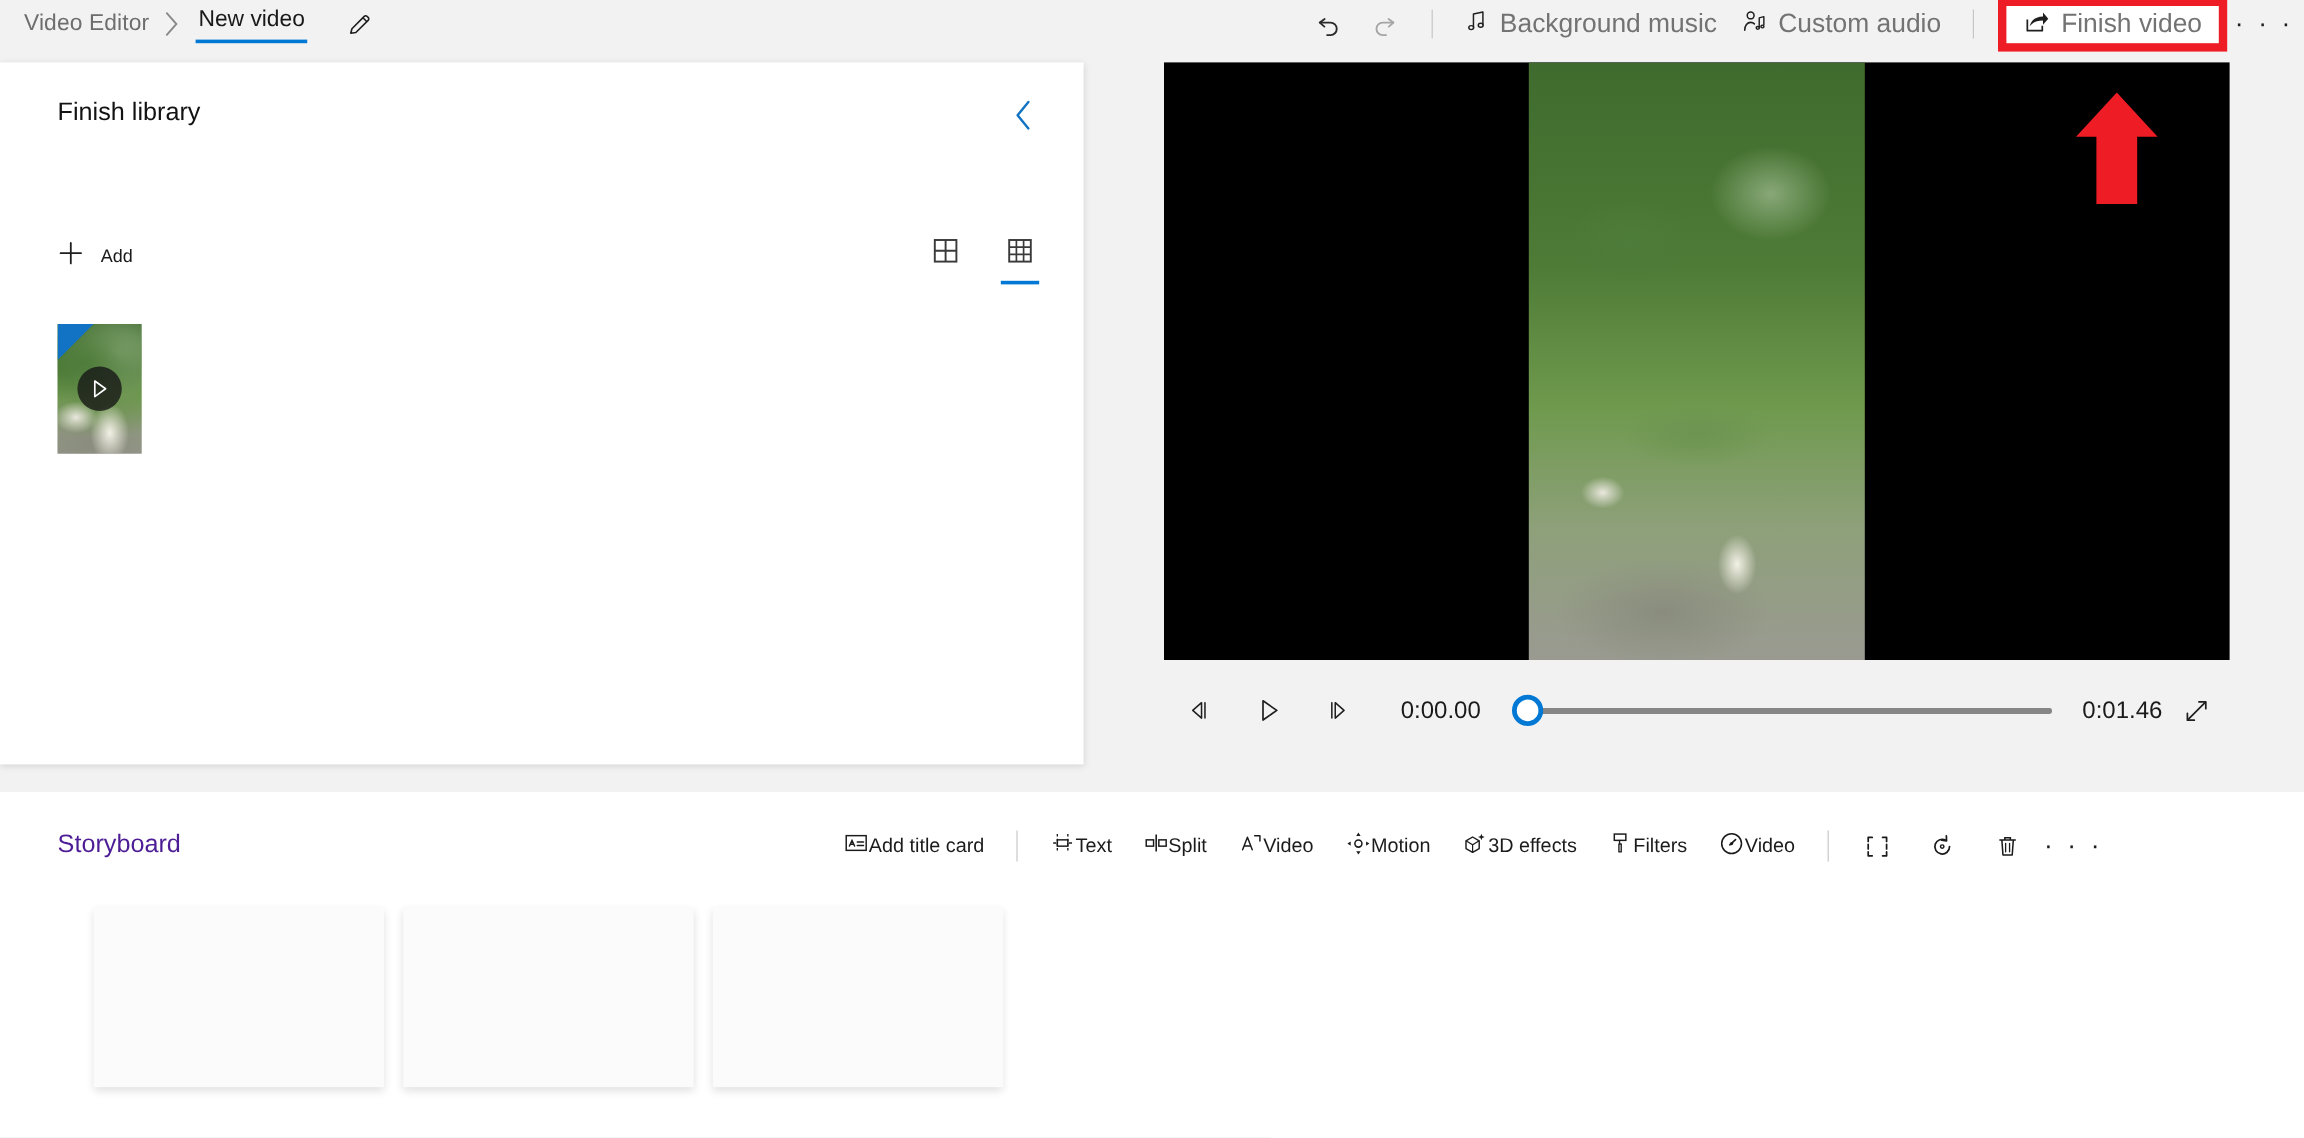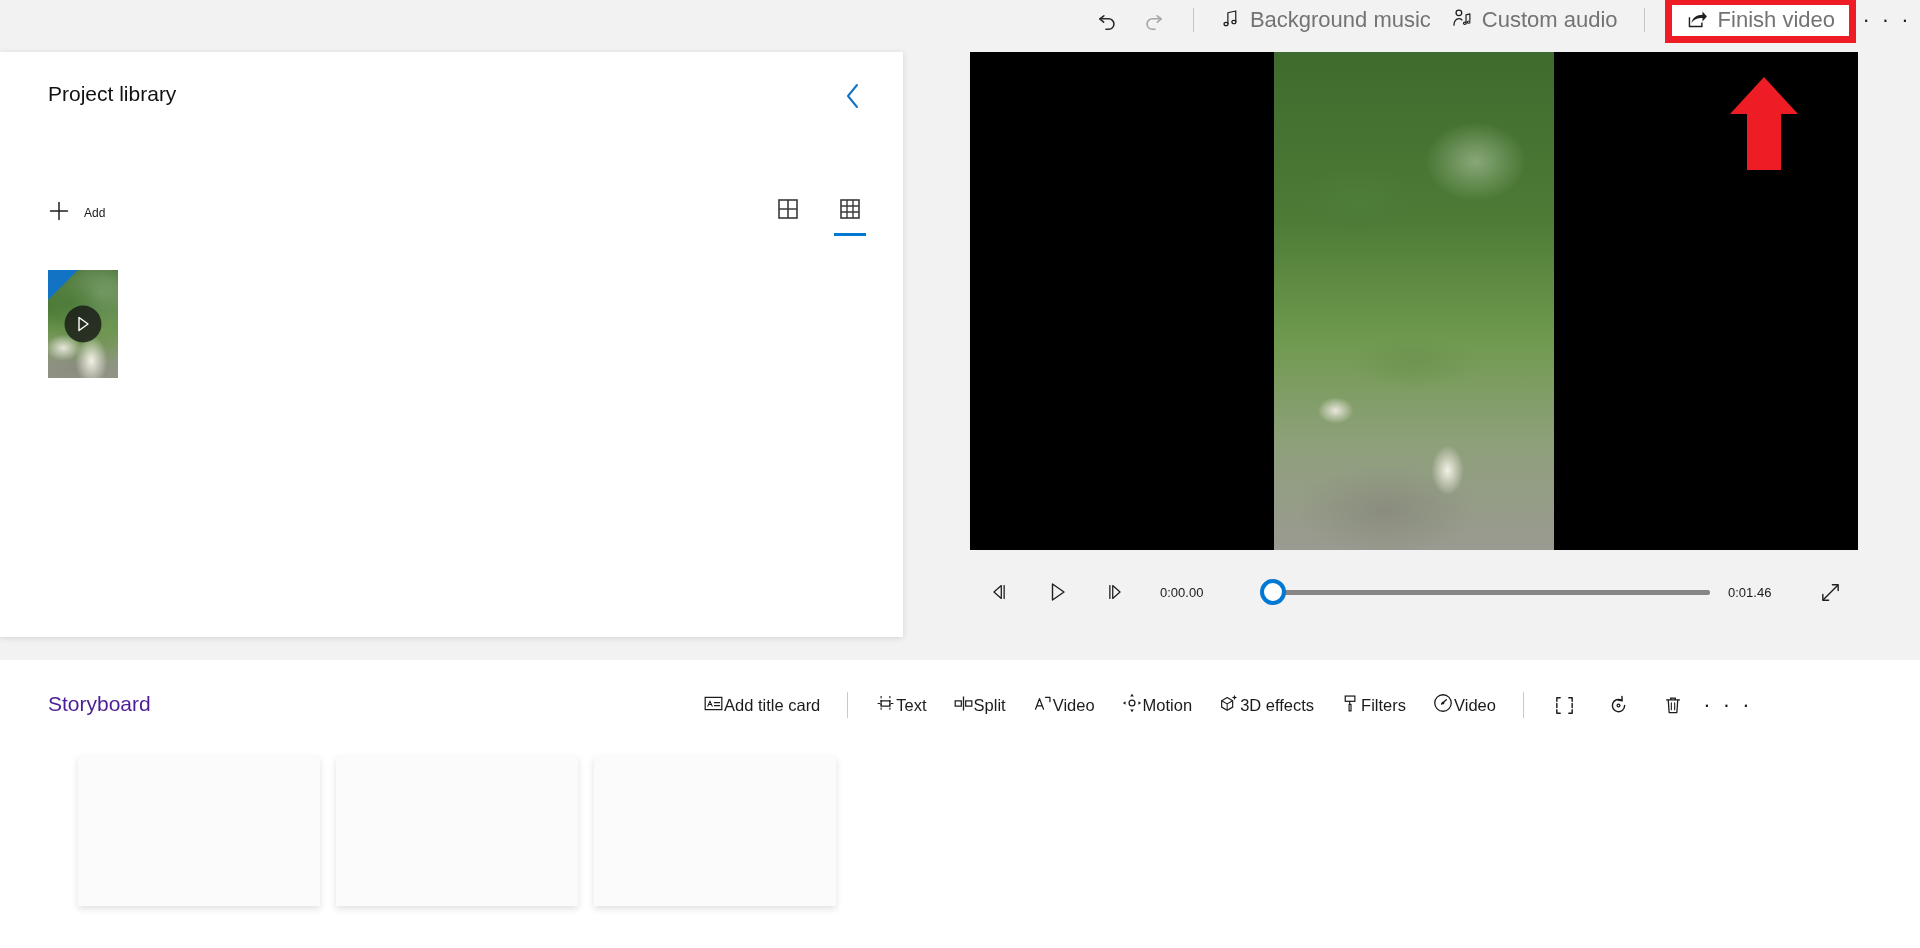--- a/index.html
+++ b/index.html
@@ -67,21 +67,21 @@
     font-size: 21px; color: #121212; font-weight: 400;
   }
   .lib-collapse {
     position: absolute; right: 32px; top: 26px; width: 36px; height: 36px;
     display: flex; align-items: center; justify-content: center; cursor: pointer;
   }
   .lib-addrow {
     position: absolute; left: 48px; top: 148px;
     display: flex; align-items: center; gap: 14px; cursor: pointer;
   }
-  .lib-add-label { font-size: 12px; color: #1a1a1a; }
+  .lib-add-label { font-size: 15px; color: #1a1a1a; }
   .lib-viewtoggles {
     position: absolute; right: 36px; top: 146px; display: flex; align-items: flex-start; gap: 28px;
   }
   .vt { position: relative; width: 34px; display:flex; flex-direction:column; align-items:center; cursor:pointer; }
   .vt .vt-underline { margin-top: 9px; width: 32px; height: 3px; background: transparent; }
   .vt.active .vt-underline { background: #0078d4; }
 
   .lib-grid { position: absolute; left: 48px; top: 218px; display: flex; gap: 18px; }
   .lib-card {
     position: relative; width: 70px; height: 108px;
@@ -108,21 +108,21 @@
     position: absolute; left: 50%; top: 0; transform: translateX(-50%);
     width: 280px; height: 498px; overflow: hidden;
   }
   .preview-arrow { position: absolute; right: 56px; top: 22px; }
 
   .player-controls {
     position: absolute; left: 970px; top: 570px; width: 888px; height: 44px;
     display: flex; align-items: center;
   }
   .pc-btn { width: 58px; height: 40px; display:flex; align-items:center; justify-content:center; cursor:pointer; }
-  .pc-time { font-size: 13px; color: #1a1a1a; width: 74px; }
+  .pc-time { font-size: 20px; color: #1a1a1a; width: 74px; text-align: right; }
   .pc-time.left { margin-left: 16px; }
   .pc-scrub { position: relative; flex: 1; height: 40px; margin: 0 18px; display:flex; align-items:center; }
   .pc-track { position:absolute; left: 22px; right: 0; height: 5px; background: #868686; border-radius: 2px; }
   .pc-thumb {
     position: absolute; left: 8px; width: 26px; height: 26px; border-radius: 50%;
     background: #ffffff; border: 4px solid #0078d4; cursor: pointer; z-index: 2;
   }
   .pc-expand { width: 56px; height: 40px; display:flex; align-items:center; justify-content:center; cursor:pointer; }
 
   
@@ -188,20 +188,38 @@
       linear-gradient(180deg, #44642f 0%, #5b7f3f 22%, #7a9a62 48%, #6e9540 72%, #5d8a36 100%);
   }
 </style>
 </head>
 <body>
 
 <div id="app">
 
   <div class="topbar">
 
+    <div class="breadcrumb">
+      <div class="bc-root">Video Editor</div>
+      <div class="bc-sep">
+        <svg width="15" height="22" viewBox="0 0 15 22">
+            <path d="M3 2 L11 11 L3 20" stroke="#8a8a8a" stroke-width="1.6" fill="none" stroke-linecap="round"></path>
+          </svg>
+      </div>
+      <div class="bc-current-wrap">
+        <div class="bc-current">New video</div>
+        <div class="bc-underline"></div>
+      </div>
+      <div class="pencil-btn">
+        <svg width="23" height="23" viewBox="0 0 24 24">
+          <path d="M4.5 19.5 L5.5 15.6 L16.2 4.9 a1.8 1.8 0 0 1 2.6 0 l0.8 0.8 a1.8 1.8 0 0 1 0 2.6 L8.9 18.9 Z" fill="none" stroke="#1f1f1f" stroke-width="1.4" stroke-linejoin="round"></path>
+          <path d="M15.1 6.1 L18.4 9.4" stroke="#1f1f1f" stroke-width="1.3"></path>
+        </svg>
+      </div>
+    </div>
 
     <div class="topbar-right">
       <div class="tb-icon-btn">
         <svg width="25" height="25" viewBox="0 0 24 24">
           <path d="M8.5 7.5 L4.6 10.4 L8.3 13.6" fill="none" stroke="#2a2a2a" stroke-width="1.5" stroke-linecap="round" stroke-linejoin="round"></path>
           <path d="M4.9 10.4 H13.2 a5 5 0 0 1 0 10 H10.5" fill="none" stroke="#2a2a2a" stroke-width="1.5" stroke-linecap="round"></path>
         </svg>
       </div>
       <div class="tb-icon-btn disabled">
         <svg width="25" height="25" viewBox="0 0 24 24">
@@ -248,21 +266,21 @@
           </span>
           <span class="lbl">Finish video</span>
         </div>
       </div>
 
       <div class="tb-ellipsis">· · ·</div>
     </div>
   </div>
 
   <div class="library">
-    <div class="lib-title">Project library</div>
+    <div class="lib-title">Finish library</div>
 
     <div class="lib-collapse">
       <svg width="22" height="28" viewBox="0 0 22 28">
           <path d="M15 3 L6 14 L15 25" stroke="#1273c4" stroke-width="2" fill="none" stroke-linecap="round" stroke-linejoin="round"></path>
         </svg>
     </div>
 
     <div class="lib-addrow">
       <span>
         <svg width="22" height="22" viewBox="0 0 22 22">

